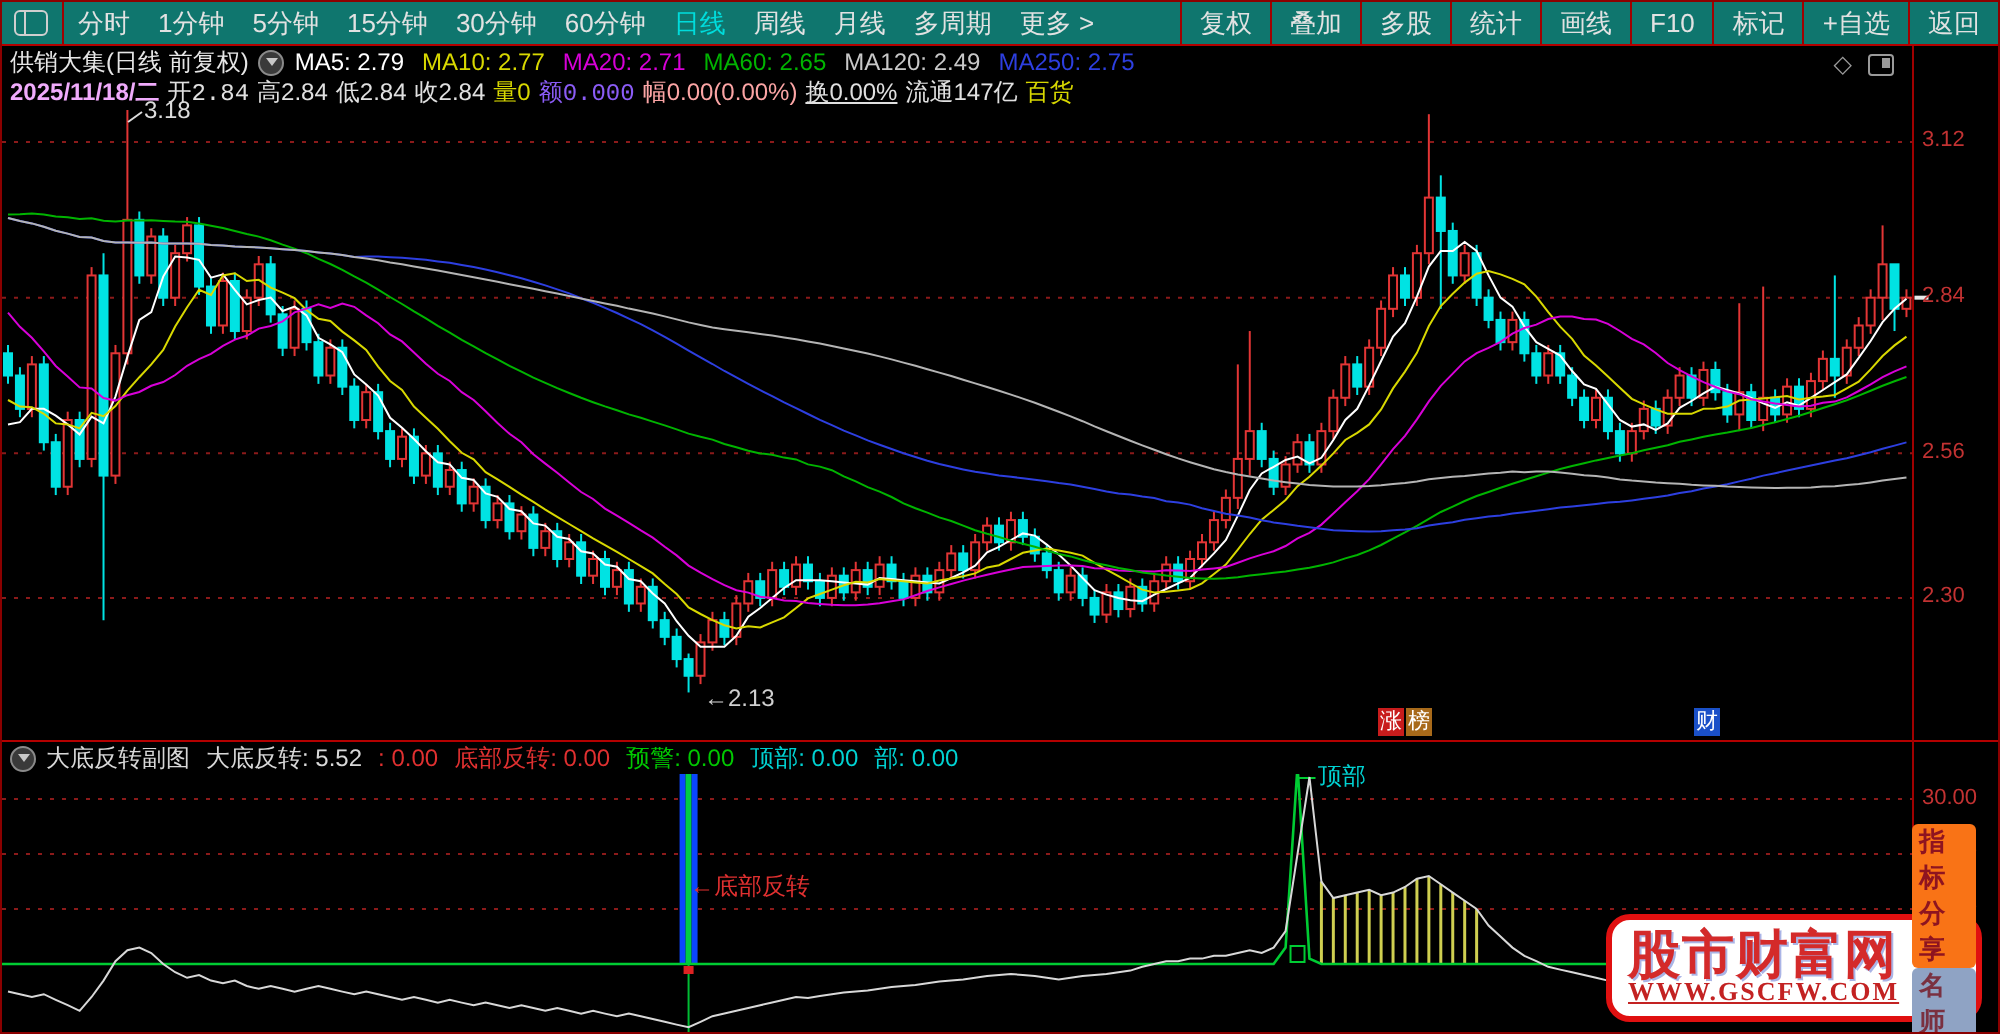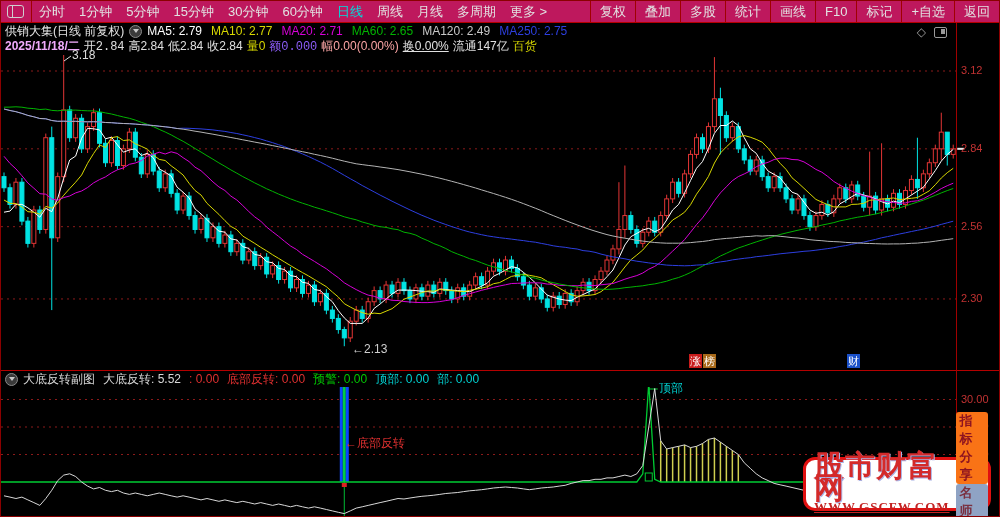--- a/index.html
+++ b/index.html
@@ -1,21 +1,21 @@
 <!DOCTYPE html>
 <html><head>
 <meta charset="utf-8">
 <style>
   html,body{margin:0;padding:0;background:#000;}
   #app{position:relative;width:1000px;height:517px;background:#000;overflow:hidden;
        font-family:"Liberation Sans","DejaVu Sans",sans-serif;box-sizing:border-box;
        border:1px solid #8b0000;}
   
   .titlebar{position:absolute;left:0;top:0;width:100%;height:21px;display:flex;align-items:center;
-            border-bottom:1px solid #b40000;background:#be185d;}
+            border-bottom:1px solid #b40000;background:#0f766e;}
   .panel-icon{width:15px;height:11px;border:1px solid #cfcfcf;border-radius:3px;margin-left:6px;position:relative;}
   .panel-icon::after{content:"";position:absolute;left:4px;top:0;width:1px;height:11px;background:#cfcfcf;}
   .tb-sep{width:1px;height:21px;background:#a00000;margin-left:7px;}
   .tabs{display:flex;align-items:center;}
   .tab{color:#e2e2e2;font-size:13px;padding:0 7px;cursor:pointer;white-space:nowrap;}
   .tab.active{color:#00dcdc;}
   .right-btns{margin-left:auto;display:flex;align-items:center;height:21px;justify-content:space-between;}
   .rbtn{color:#e2e2e2;font-size:13px;padding:0 9px;border-left:1px solid #a00000;height:21px;
         display:flex;align-items:center;cursor:pointer;white-space:nowrap;}
   
@@ -41,21 +41,21 @@
   .annot{position:absolute;font-size:12px;white-space:nowrap;}
   .marker{position:absolute;top:353px;height:14px;line-height:14px;font-size:11px;color:#fff;
           padding:0 1px;white-space:nowrap;}
   
   .sub-header{position:absolute;left:0;top:371px;width:100%;height:14px;display:flex;align-items:center;font-size:12px;}
   .sh-seg{margin-right:8px;white-space:nowrap;}
   
   .watermark{position:absolute;left:802px;top:456px;width:188px;height:54px;background:#fff;
              border:3px solid #e01010;border-radius:12px;box-sizing:border-box;display:flex;align-items:center;}
   .wm-left{margin-left:8px;}
-  .wm-title{font-size:30px;font-weight:bold;color:#d42a2a;letter-spacing:1px;line-height:22px;
+  .wm-title{font-size:26px;font-weight:bold;color:#d42a2a;letter-spacing:1px;line-height:22px;
             text-shadow:1px 1px 0 #aab4e6;}
   .wm-url{font-family:"Liberation Serif","DejaVu Serif",serif;font-size:13px;font-weight:bold;color:#c32222;
           letter-spacing:1px;line-height:15px;text-decoration:underline;}
   .wm-right{margin-left:6px;display:flex;flex-direction:column;}
   .wm-badge1,.wm-badge2{font-size:13px;font-weight:bold;border-radius:3px;padding:0 4px;line-height:18px;}
   .wm-badge1{background:#f97316;color:#8e1420;margin-bottom:0;}
   .wm-badge2{background:#8fa3c4;color:#7a3040;}
 </style>
 </head>
 <body>

